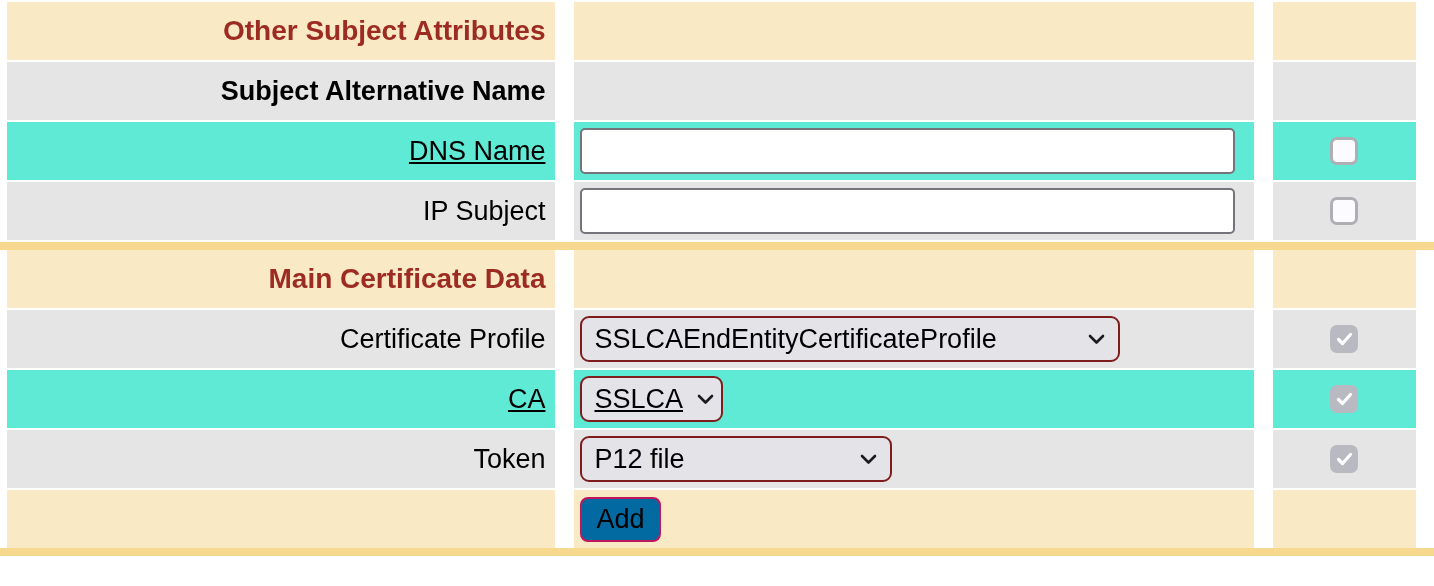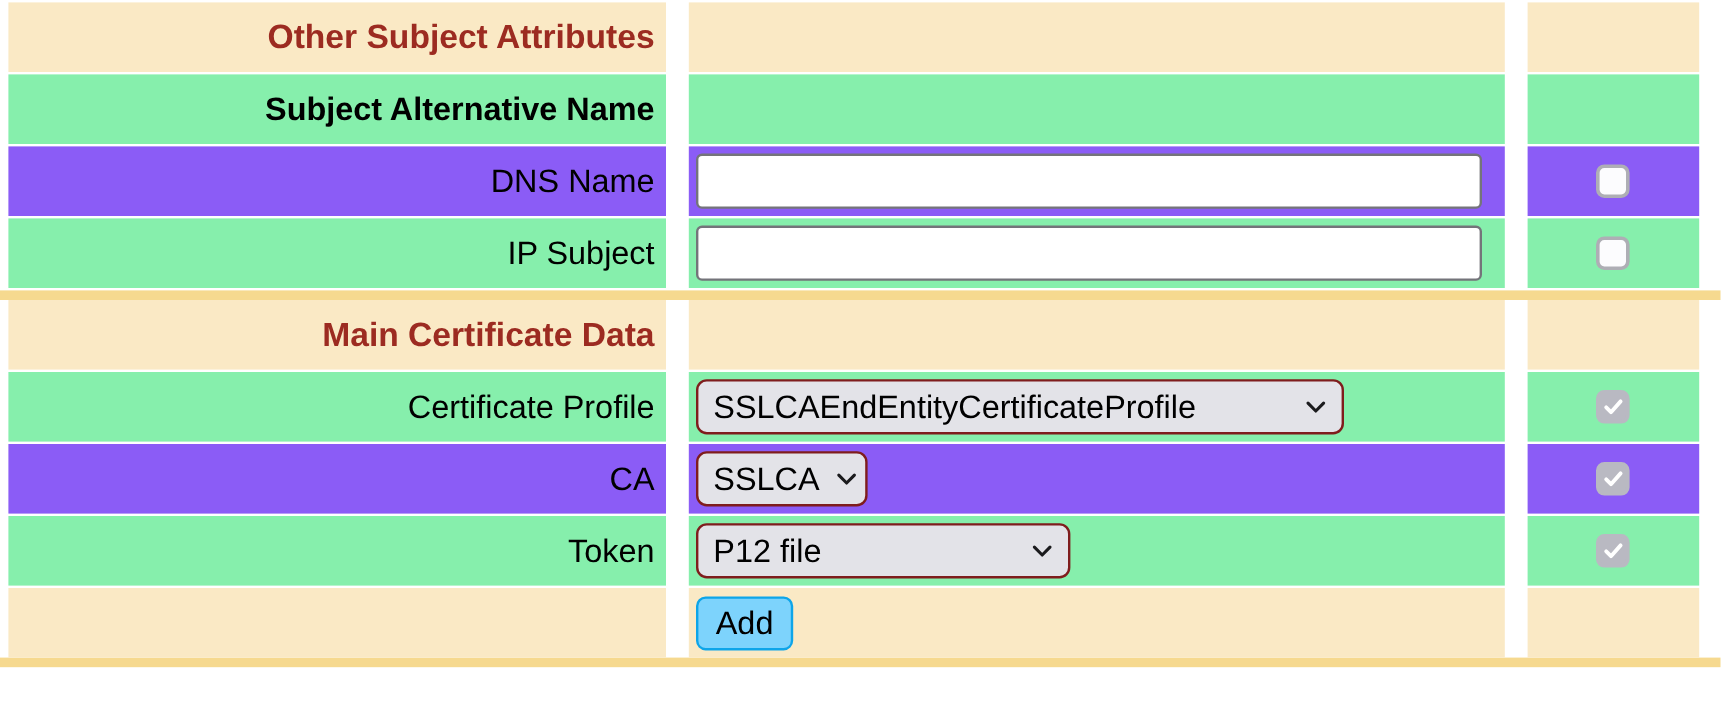--- a/index.html
+++ b/index.html
@@ -42,22 +42,22 @@
   }
   .c2 {
     width: 691px;
     padding-left: 6px;
   }
   .c3 {
     width: 146px;
     justify-content: center;
   }
   .bg-tan  { background: #FAE9C5; }
-  .bg-blue { background: #86efac; }
-  .bg-lav  { background: #8b5cf6; }
+  .bg-blue { background: #e5e5e5; }
+  .bg-lav  { background: #5eead4; text-decoration: underline; }
 
   .strip {
     width: 1434px;
     height: 8px;
     background: #F6D98F;
   }
 
   .section-title {
     font-size: 28px;
     font-weight: bold;
@@ -125,22 +125,22 @@
     background: #B9B9C2;
     border-color: #B9B9C2;
   }
   .checkbox.cb-checked svg { display: block; }
 
   .btn {
     box-sizing: border-box;
     height: 45px;
     display: inline-flex;
     align-items: center;
-    background: #7dd3fc;
-    border: 2px solid #0ea5e9;
+    background: #0369a1;
+    border: 2px solid #be185d;
     border-radius: 8px;
     font-family: "Liberation Sans", sans-serif;
     font-size: 27px;
     color: #000000;
     padding: 0 14px;
   }
   .btn-add { margin-right: 54px; }
 </style>
 </head>
 <body>

